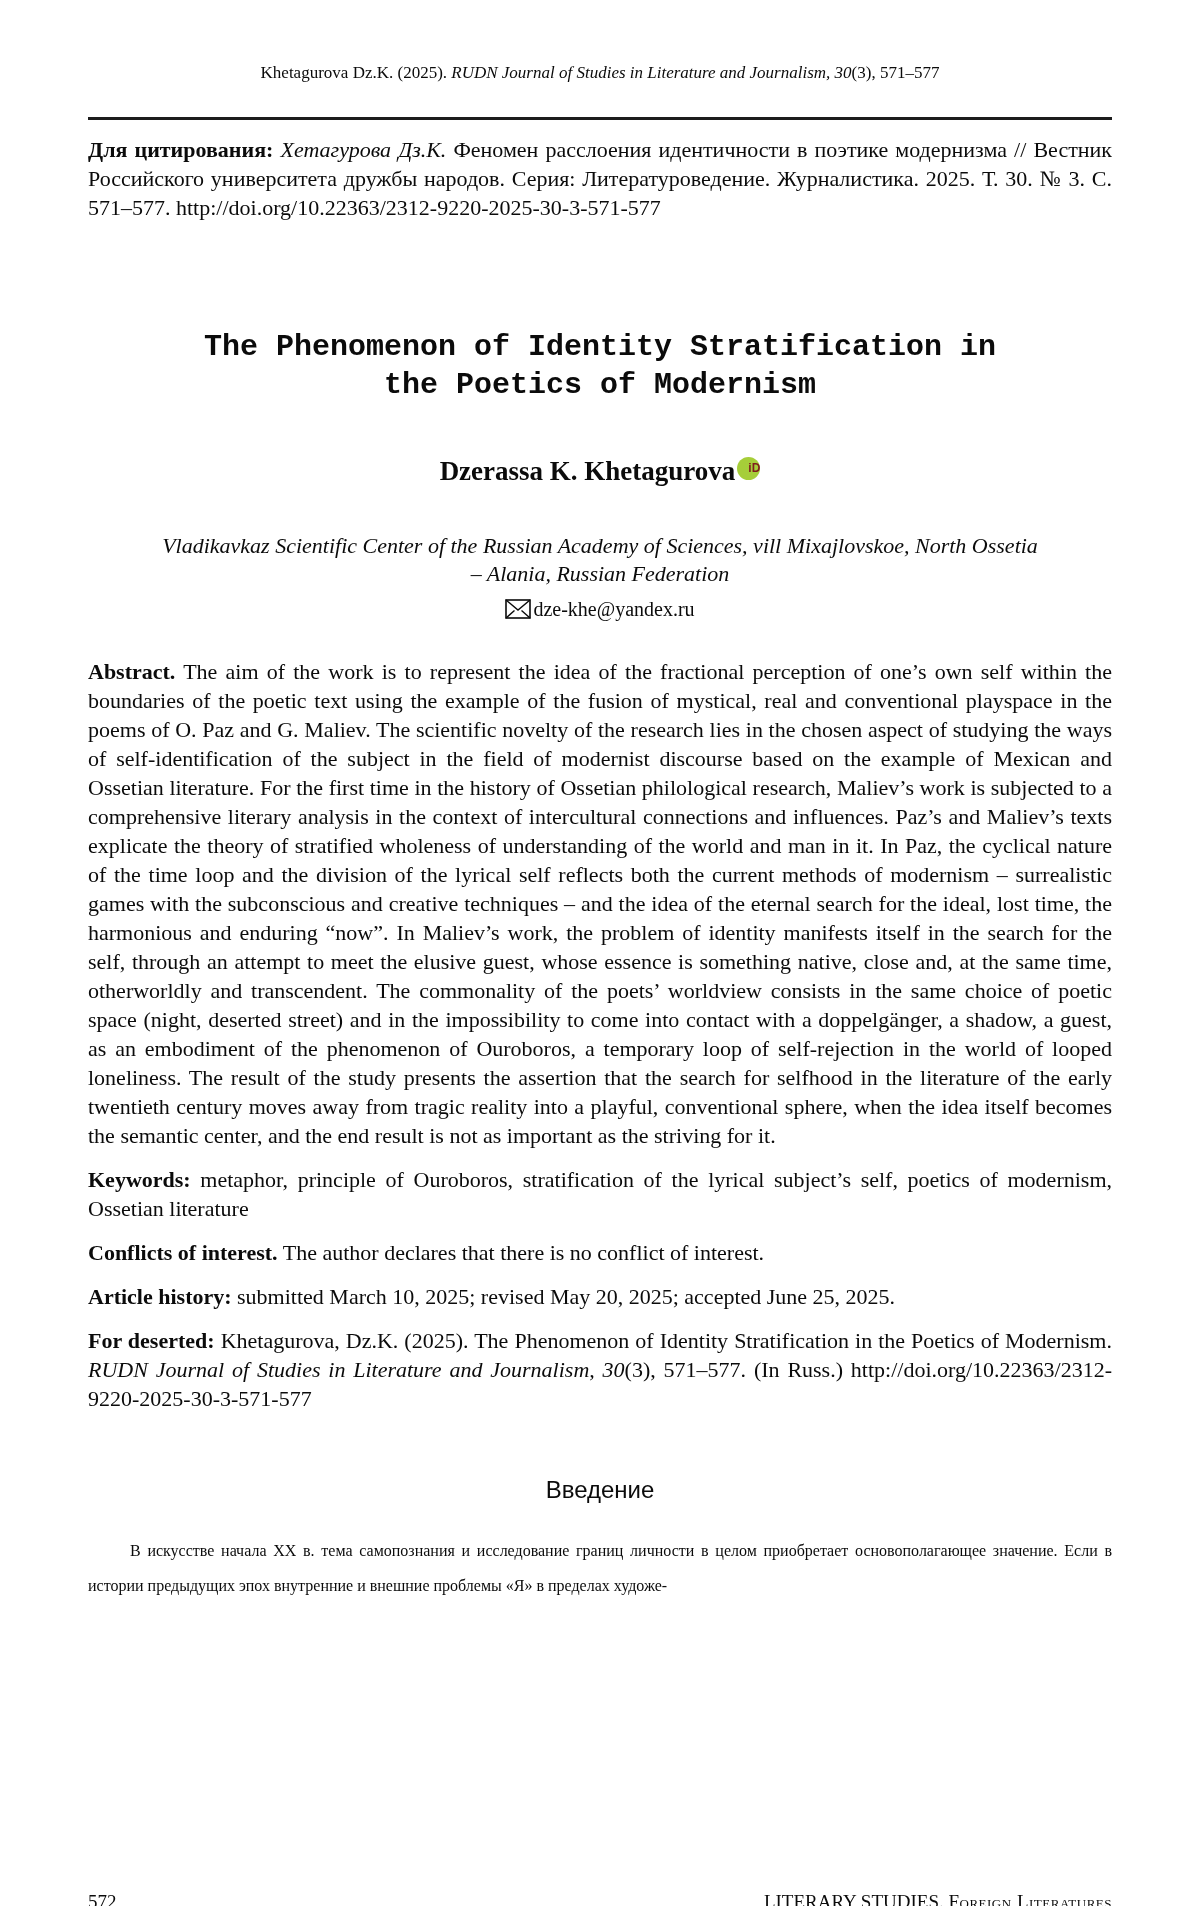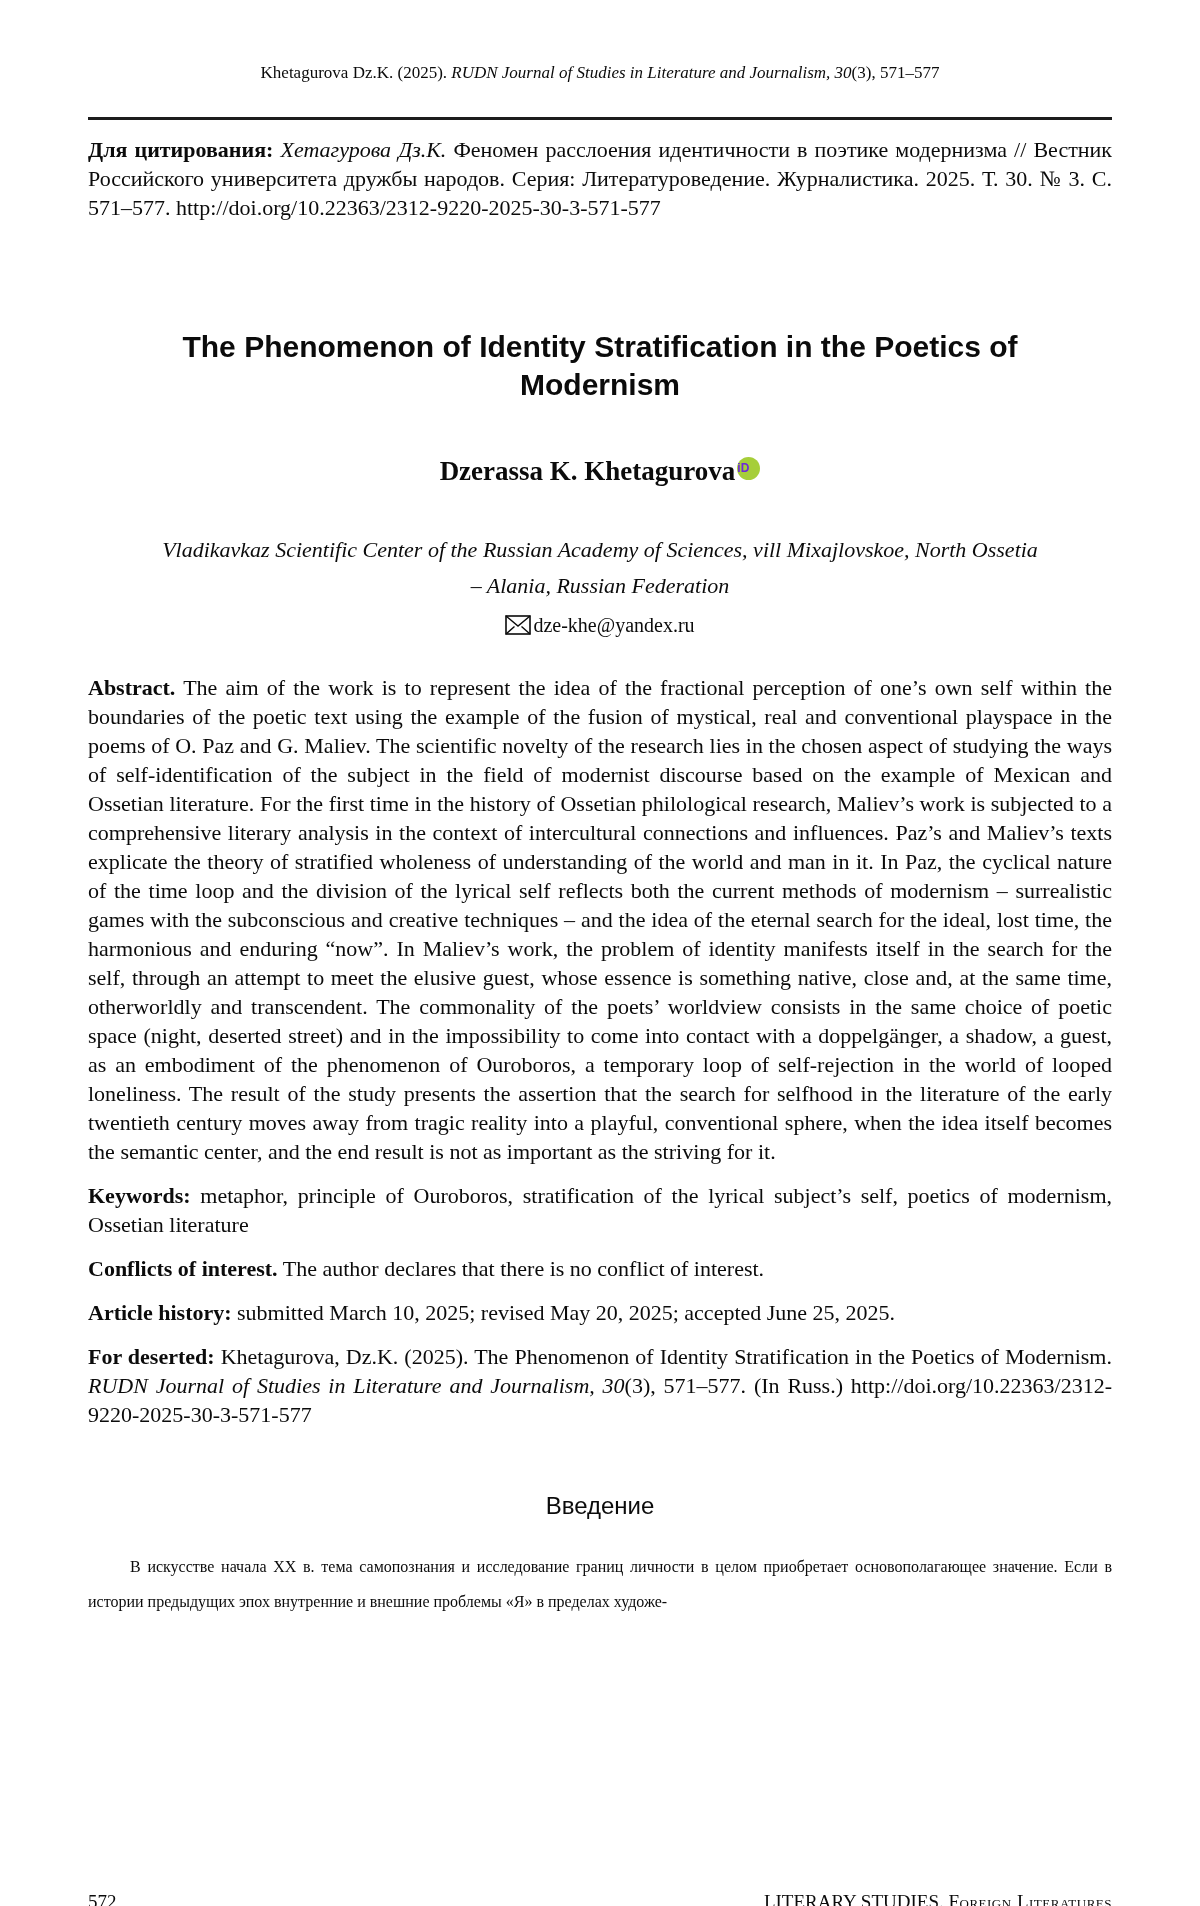--- a/index.html
+++ b/index.html
@@ -27,21 +27,21 @@
   }
   .body-text {
     font-size: 22px;
     line-height: 29px;
     text-align: justify;
   }
   .cite-ru { margin-top: 15px; }
   .cite-ru .lbl { font-weight: bold; }
   .cite-ru .it { font-style: italic; }
   .article-title {
-    font-family: Liberation Sans, sans-serif;
+    font-family: Liberation Mono, monospace;
     font-weight: bold;
     font-size: 30px;
     line-height: 38px;
     text-align: center;
     max-width: 850px;
     margin: 106px auto 0 auto;
   }
   .author-line {
     text-align: center;
     margin-top: 52px;
@@ -49,33 +49,33 @@
     line-height: 30px;
     font-weight: bold;
     white-space: nowrap;
   }
   .orcid-badge {
     display: inline-block;
     width: 23px;
     height: 23px;
     border-radius: 50%;
     background: #A6CE39;
-    color: #6d28d9;
+    color: #7f1d1d;
     font-family: "Liberation Sans", sans-serif;
     font-weight: bold;
     font-size: 12px;
     line-height: 23px;
-    text-align: left;
+    text-align: right;
     vertical-align: 8px;
     margin-left: 2px;
   }
   .affiliation {
     font-style: italic;
     font-size: 22px;
-    line-height: 36px;
+    line-height: 28px;
     text-align: center;
     max-width: 890px;
     margin: 46px auto 0 auto;
   }
   .email-line {
     text-align: center;
     font-size: 20px;
     line-height: 28px;
     margin-top: 7px;
   }

